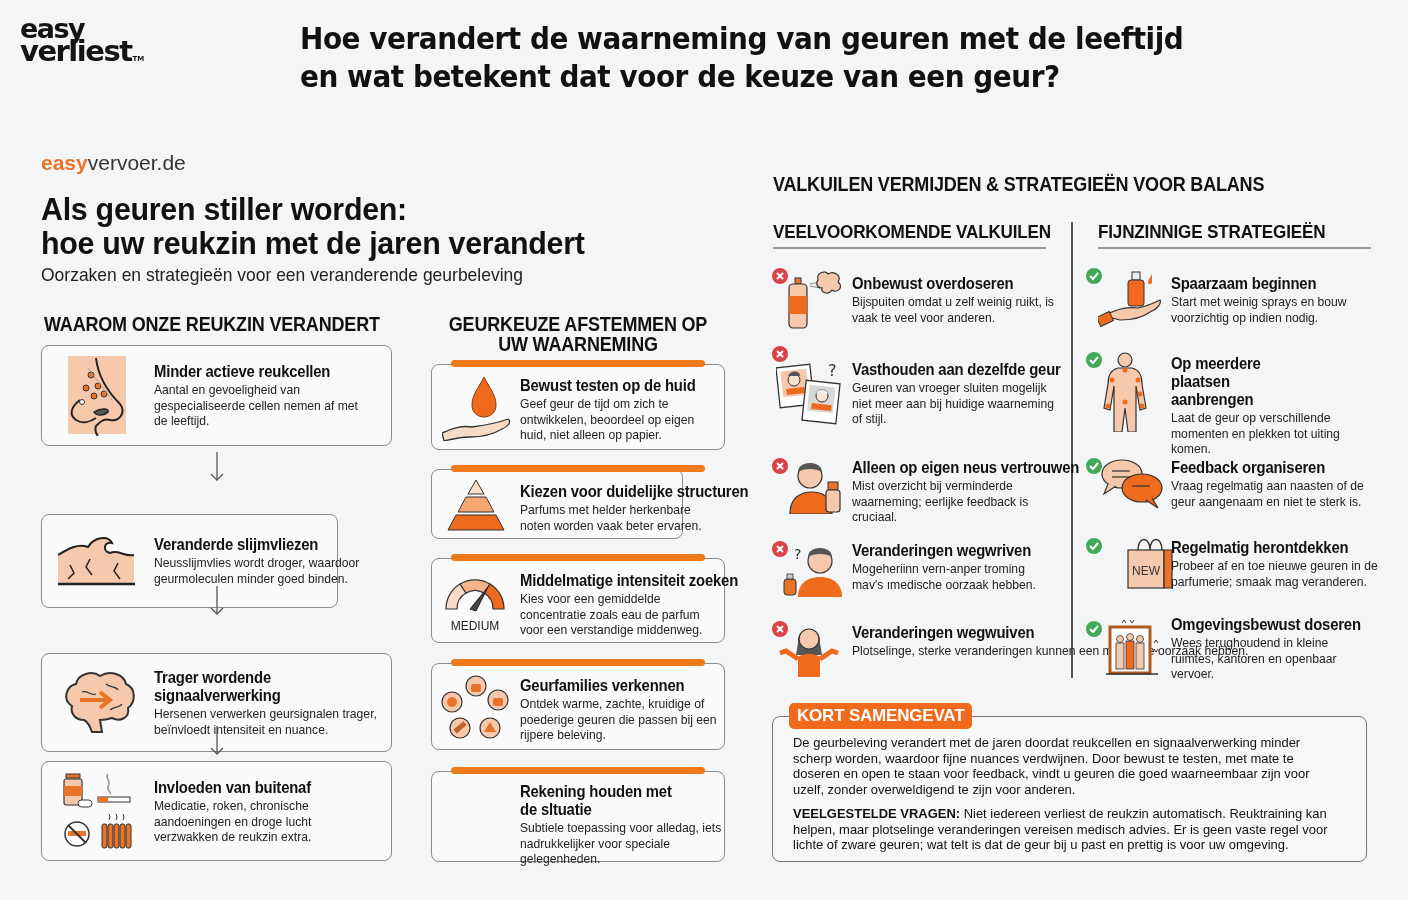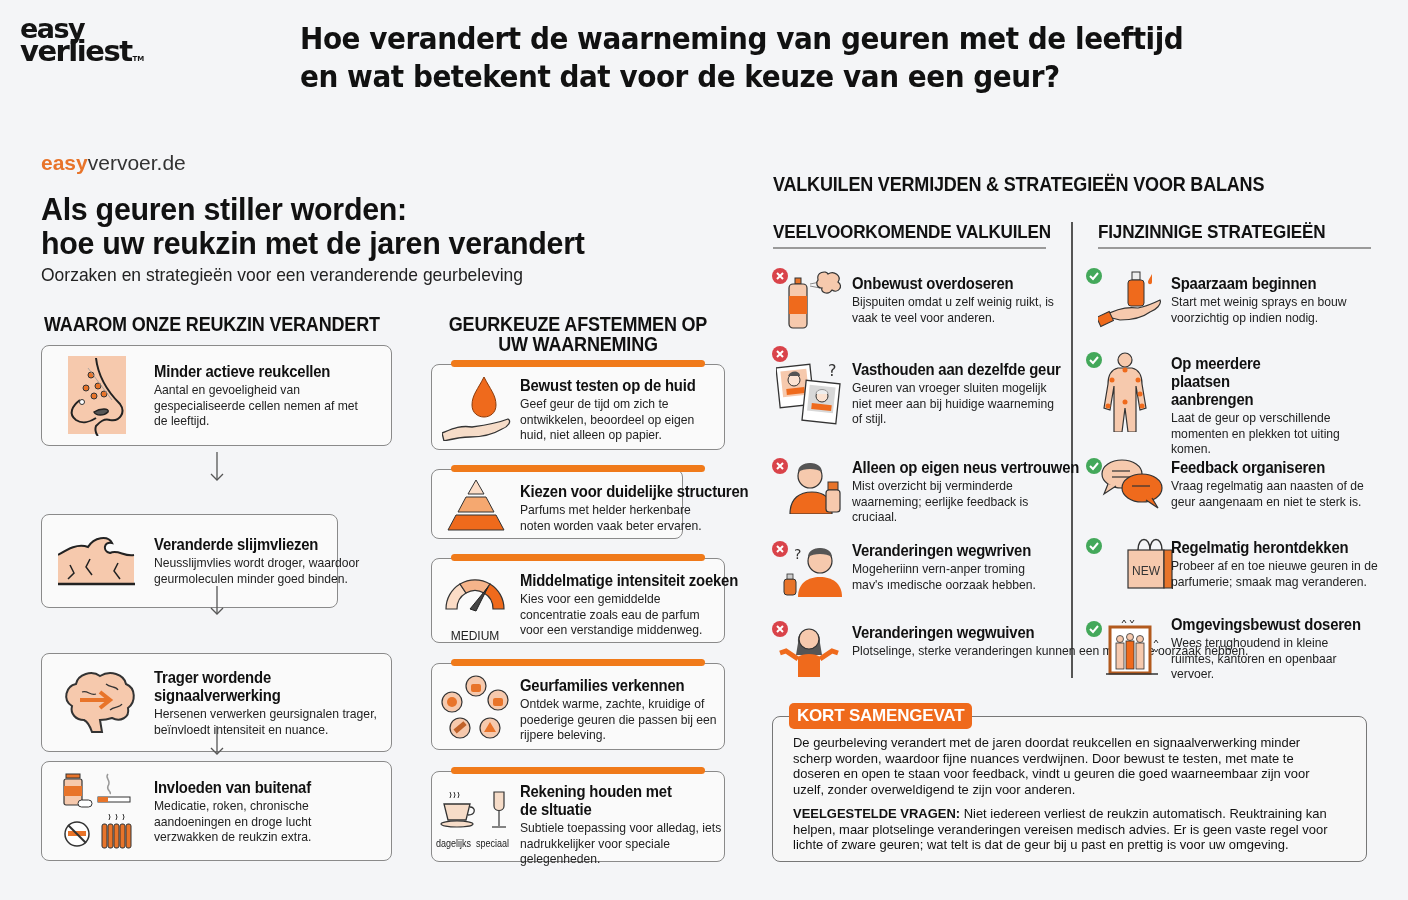--- a/index.html
+++ b/index.html
@@ -210,21 +210,21 @@
 <div class="orange-bar" style="left:451px; top:465px; width:254px;"></div>
 
 <div class="card" style="left:431px; top:558px; width:294px; height:85px;">
   <div class="ico" style="left:10px; top:14px; text-align:center; width:66px;">
     <svg width="66" height="40" viewBox="0 0 66 40">
       <path d="M4 36 A29 29 0 0 1 18 11 L24 20 A18 18 0 0 0 15 36 Z" fill="#fbdcc6" stroke="#333" stroke-width="1.2"></path>
       <path d="M18 11 A29 29 0 0 1 48 11 L42 20 A18 18 0 0 0 24 20 Z" fill="#f5b48a" stroke="#333" stroke-width="1.2"></path>
       <path d="M48 11 A29 29 0 0 1 62 36 L51 36 A18 18 0 0 0 42 20 Z" fill="#ef6a1c" stroke="#333" stroke-width="1.2"></path>
       <path d="M28 36 L46 14 L34 38 Z" fill="#444" stroke="#222" stroke-width="1"></path>
     </svg>
-    <div style="font-size:12px; margin-top:12px; color:#222;">MEDIUM</div>
+    <div style="font-size:12px; margin-top:2px; color:#222;">MEDIUM</div>
   </div>
   <div class="txt narrow" style="left:88px; top:12px; width:225px;">
     <div class="card-title" style="white-space:nowrap;">Middelmatige intensiteit zoeken</div>
     <div class="card-desc">Kies voor een gemiddelde concentratie zoals eau de parfum voor een verstandige middenweg.</div>
   </div>
 </div>
 <div class="orange-bar" style="left:451px; top:554px; width:254px;"></div>
 
 <div class="card" style="left:431px; top:663px; width:294px; height:87px;">
   <div class="ico" style="left:8px; top:10px;">
@@ -244,34 +244,20 @@
     </svg>
   </div>
   <div class="txt narrow" style="left:88px; top:12px; width:225px;">
     <div class="card-title">Geurfamilies verkennen</div>
     <div class="card-desc">Ontdek warme, zachte, kruidige of poederige geuren die passen bij een rijpere beleving.</div>
   </div>
 </div>
 <div class="orange-bar" style="left:451px; top:659px; width:254px;"></div>
 
 <div class="card" style="left:431px; top:771px; width:294px; height:91px;">
-  <div class="ico" style="left:4px; top:14px; width:84px;">
-    <svg width="84" height="46" viewBox="0 0 84 46">
-      <path d="M14 6 q2 3 0 6 M18 6 q2 3 0 6 M22 6 q2 3 0 6" fill="none" stroke="#333" stroke-width="1"></path>
-      <path d="M8 18 L34 18 L30 34 L12 34 Z" fill="#f6dcc8" stroke="#333" stroke-width="1.3"></path>
-      <path d="M34 21 C40 21 40 29 32 29" fill="none" stroke="#333" stroke-width="1.3"></path>
-      <ellipse cx="21" cy="38" rx="16" ry="3" fill="#f6dcc8" stroke="#333" stroke-width="1.2"></ellipse>
-      <path d="M58 6 L68 6 L68 20 C68 26 58 26 58 20 Z" fill="#f6dcc8" stroke="#333" stroke-width="1.2"></path>
-      <line x1="63" y1="25" x2="63" y2="40" stroke="#333" stroke-width="1.2"></line>
-      <line x1="56" y1="41" x2="70" y2="41" stroke="#333" stroke-width="1.2"></line>
-    </svg>
-    <div style="font-size:10px; color:#222; margin-top:2px; white-space:nowrap; transform:scaleX(0.9); transform-origin:left top;">
-      <span>dagelijks</span>&nbsp;&nbsp;<span>speciaal</span>
-    </div>
-  </div>
   <div class="txt narrow" style="left:88px; top:10px; width:225px;">
     <div class="card-title" style="width:180px;">Rekening houden met de sltuatie</div>
     <div class="card-desc">Subtiele toepassing voor alledag, iets nadrukkelijker voor speciale gelegenheden.</div>
   </div>
 </div>
 <div class="orange-bar" style="left:451px; top:767px; width:254px;"></div>
 
 <div class="sec-head" style="left:773px; top:174px;">VALKUILEN VERMIJDEN &amp; STRATEGIEËN VOOR BALANS</div>
 
 <div class="sec-head" style="left:773px; top:222px; font-size:19px;">VEELVOORKOMENDE VALKUILEN</div>

